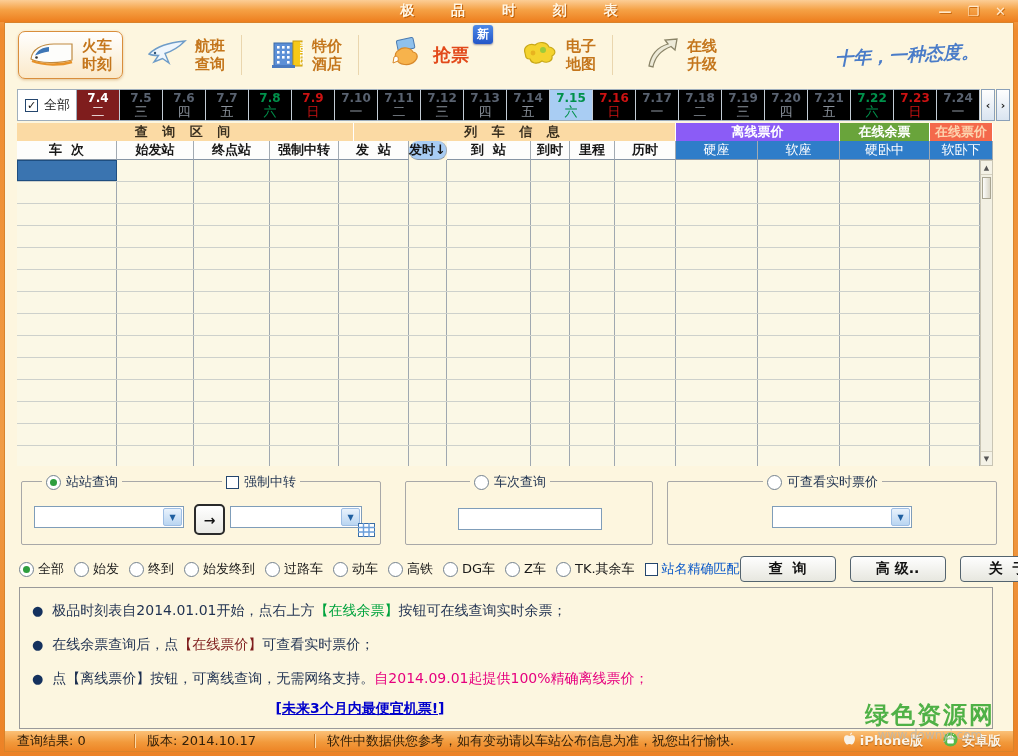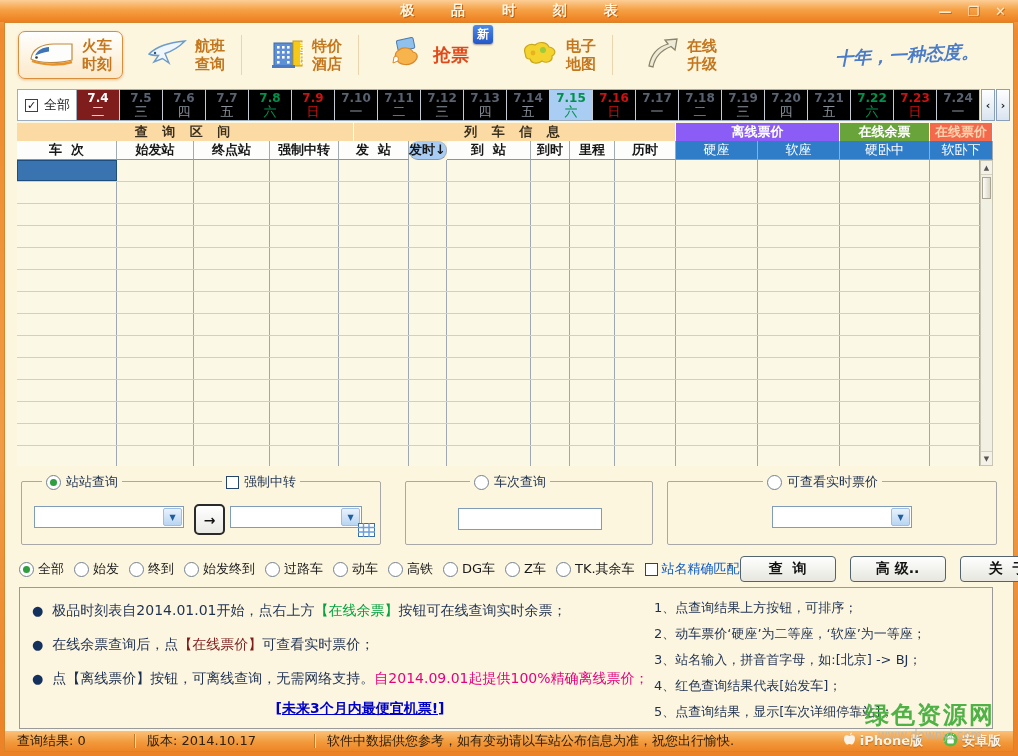--- a/index.html
+++ b/index.html
@@ -668,27 +668,20 @@
 
     <div class="info">
       <div class="bullets">
           <div class="bullet-line"><span class="dot">●</span><span>极品时刻表自2014.01.01开始，点右上方</span><span style="color: rgb(0, 163, 62);">【在线余票】</span><span>按钮可在线查询实时余票；</span></div>
           <div class="bullet-line"><span class="dot">●</span><span>在线余票查询后，点</span><span style="color: #7f1d1d;">【在线票价】</span><span>可查看实时票价；</span></div>
           <div class="bullet-line"><span class="dot">●</span><span>点【离线票价】按钮，可离线查询，无需网络支持。</span><span style="color: rgb(230, 0, 126);">自2014.09.01起提供100%精确离线票价；</span></div>
         </div>
       <div class="links">
         <span class="link">[未来3个月内最便宜机票!]</span>
       </div>
-      <div class="tips">
-          <div class="tip">1、点查询结果上方按钮，可排序；</div>
-          <div class="tip">2、动车票价‘硬座’为二等座，‘软座’为一等座；</div>
-          <div class="tip">3、站名输入，拼音首字母，如:[北京] -&gt; BJ；</div>
-          <div class="tip">4、红色查询结果代表[始发车]；</div>
-          <div class="tip">5、点查询结果，显示[车次详细停靠站]；</div>
-        </div>
     </div>
 
     <div class="wm">
       <div class="wm1">绿色资源网</div>
       <div class="wm2">www.downyi.com</div>
     </div>
 
     <div class="statusbar">
       <span class="seg s1">查询结果: 0</span>
       <span class="ssep"></span>

